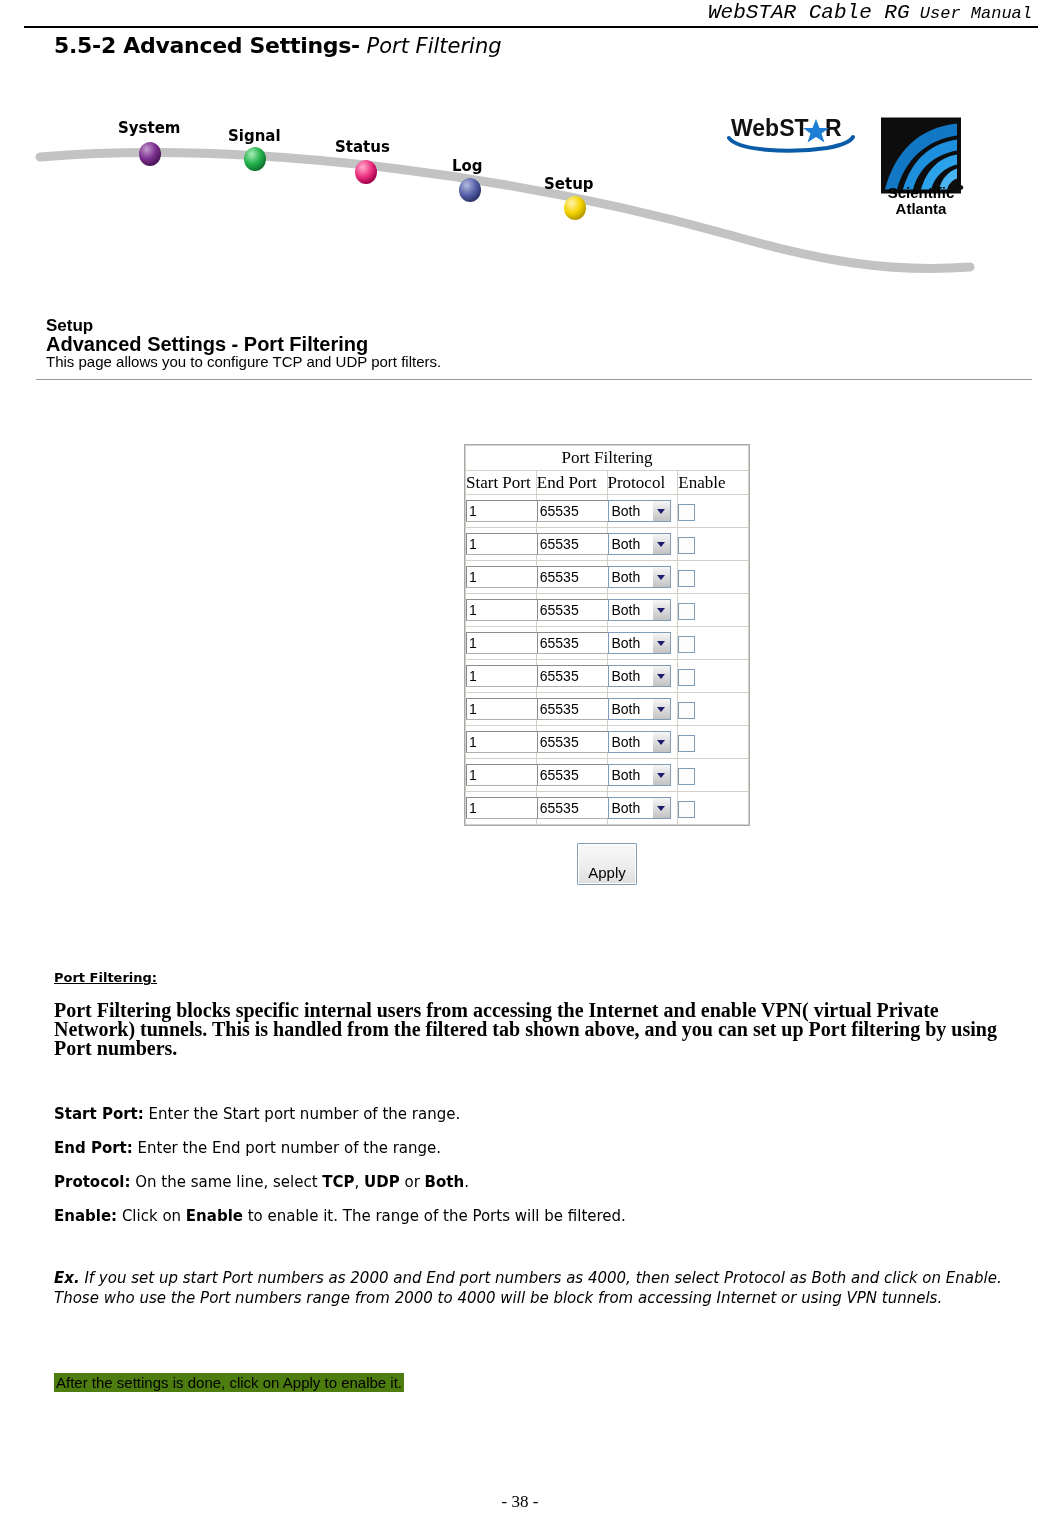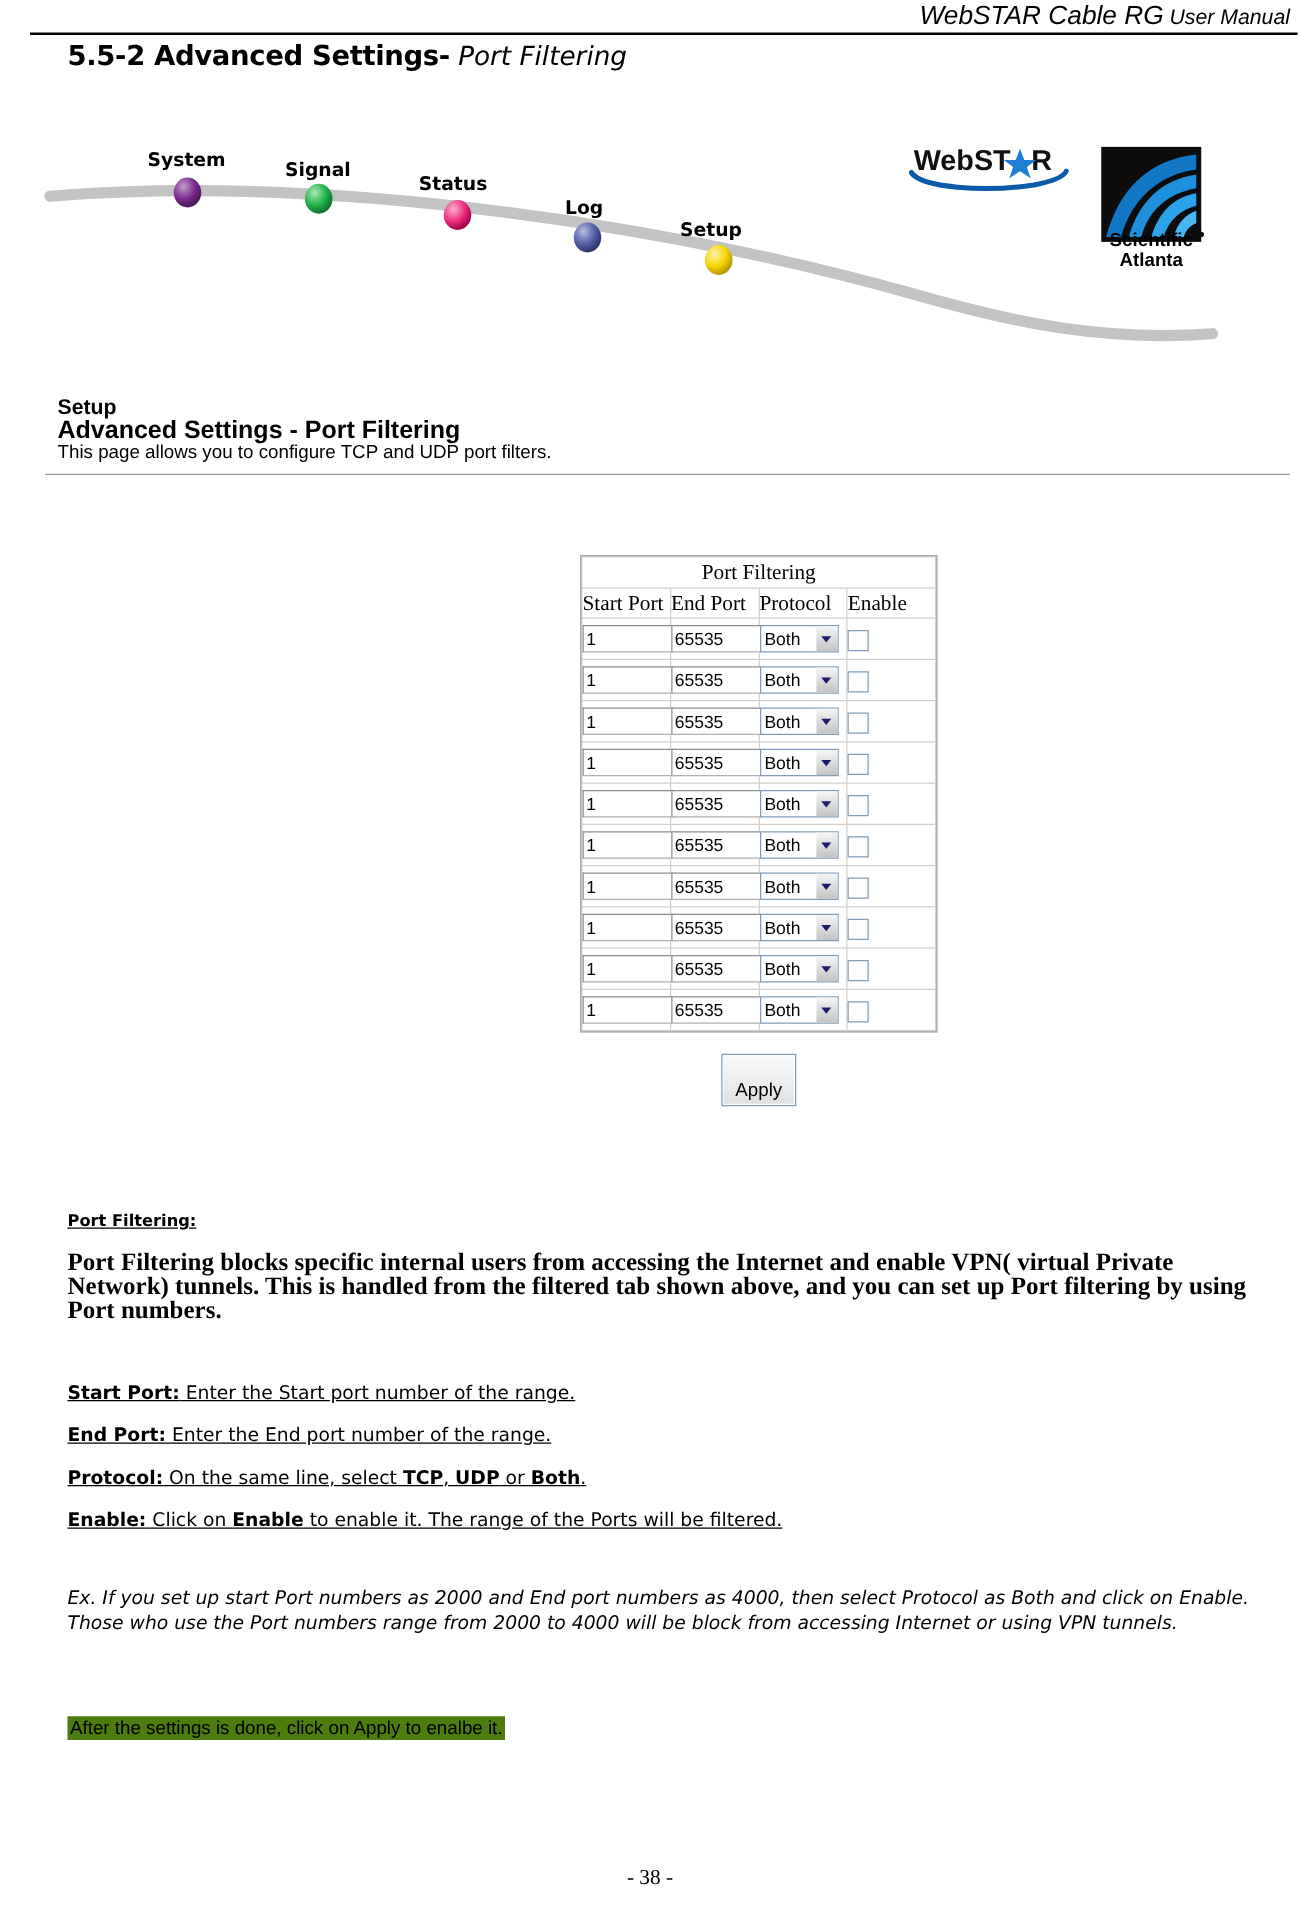--- a/index.html
+++ b/index.html
@@ -22,21 +22,21 @@
     top: 0; left: 0;
     width: 1040px;
     height: 26px;
   }
   .doc-header-text {
     position: absolute;
     right: 8px;
     top: 1px;
     font-size: 20px;
     font-style: italic;
-    font-family: Liberation Sans, sans-serif;
+    font-family: Liberation Mono, monospace;
     white-space: nowrap;
   }
   .doc-header-text .big { font-size: 21px; }
   .doc-header-text .small { font-size: 17px; }
   .doc-header-rule {
     position: absolute;
     left: 24px;
     top: 26px;
     width: 1014px;
     height: 2px;
@@ -283,35 +283,34 @@
     width: 952px;
   }
 
   .fields { position: absolute; left: 54px; top: 1105px; width: 960px; }
   .field-row {
     font-family: "DejaVu Sans", sans-serif;
     font-size: 15px;
     line-height: 19px;
     margin-bottom: 15px;
     white-space: nowrap;
-    text-decoration: underline;
   }
   .field-row b { font-weight: bold; }
 
   .example {
     position: absolute;
     left: 54px;
     top: 1268px;
     width: 958px;
     font-family: "DejaVu Sans", sans-serif;
     font-style: italic;
     font-size: 15px;
     line-height: 20px;
   }
-  .example b { font-weight: normal; font-style: italic; }
+  .example b { font-weight: bold; font-style: italic; }
 
   .note {
     position: absolute;
     left: 54px;
     top: 1373px;
     font-family: "Liberation Sans", sans-serif;
     font-size: 15px;
     background: #4d7c0f;
     padding: 1px 2px;
     white-space: nowrap;

